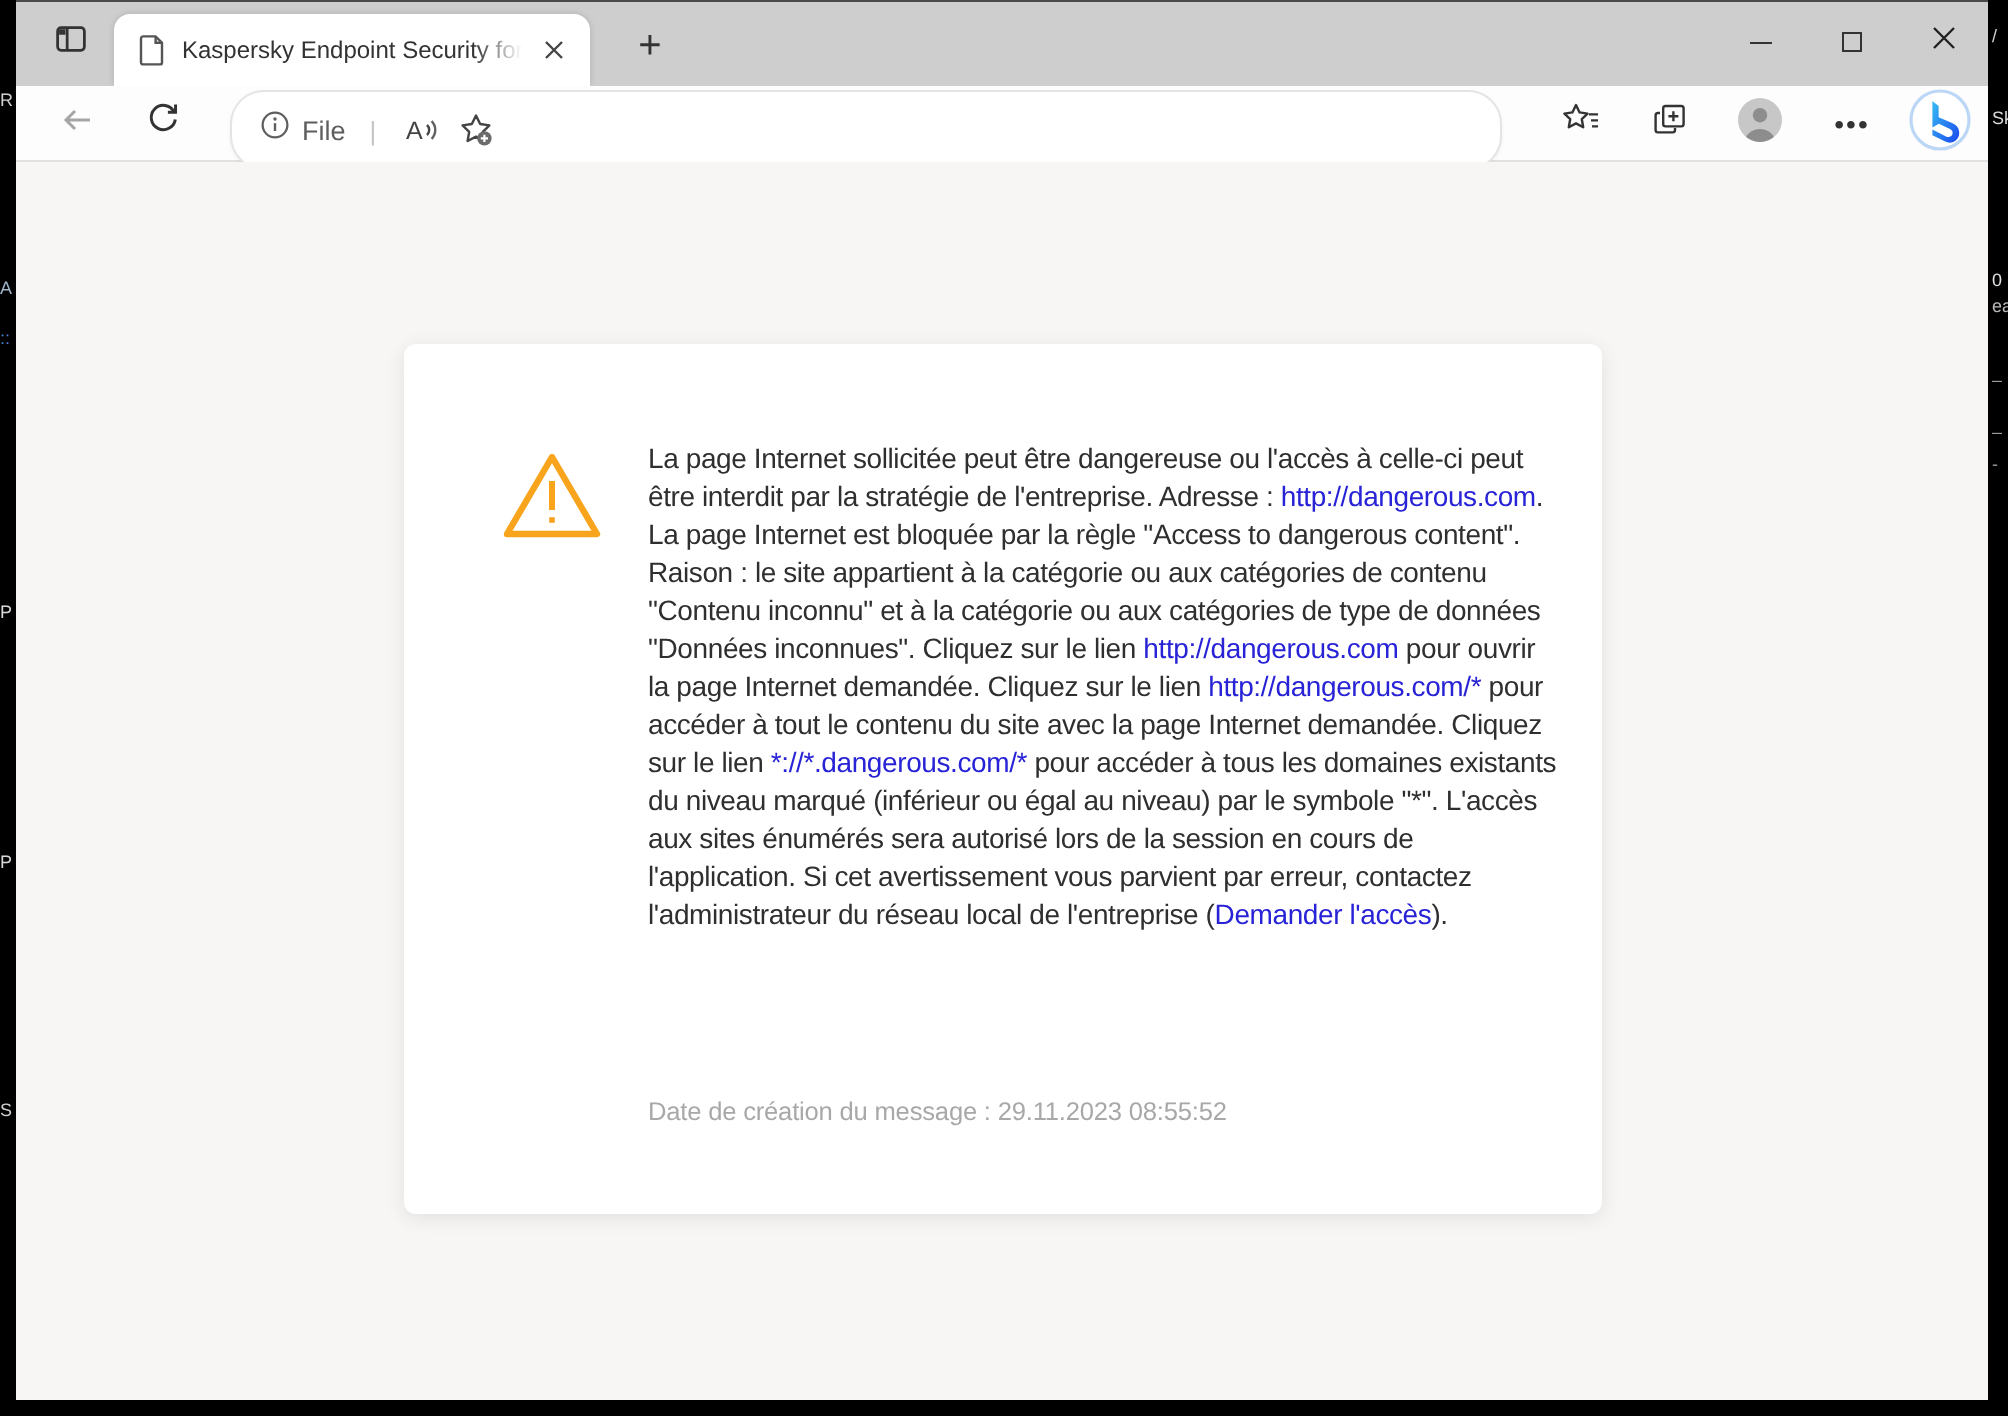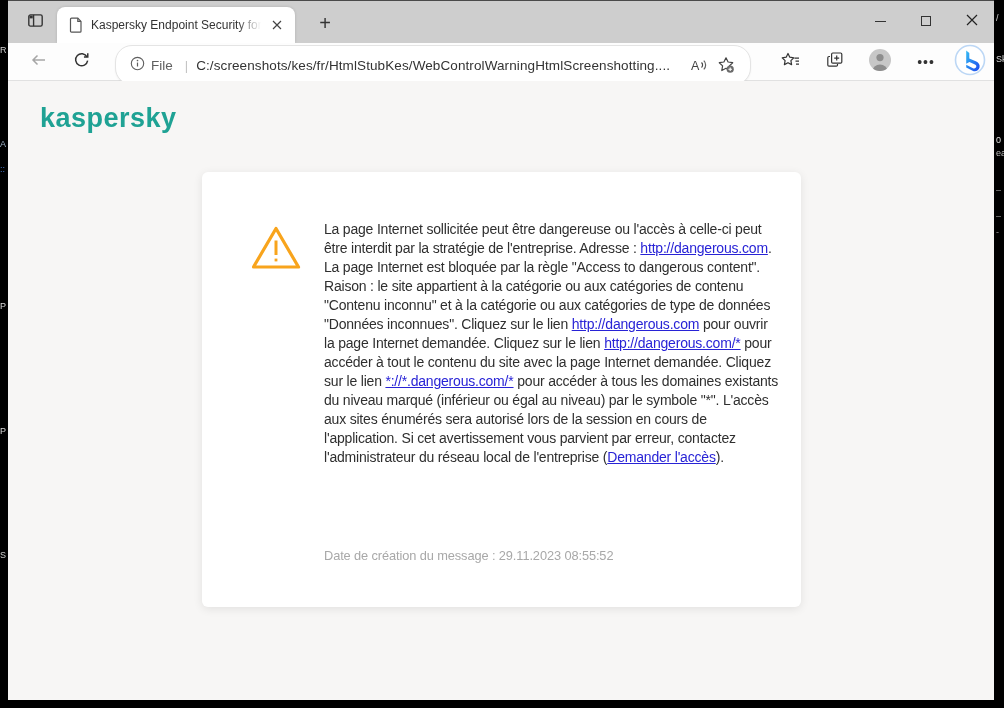--- a/index.html
+++ b/index.html
@@ -113,21 +113,21 @@
   .card{
     position:absolute;left:194px;top:91px;width:599px;height:435px;
     background:#fff;border-radius:6px;
     box-shadow:0 2px 10px rgba(0,0,0,.09);
   }
   .warn-icon{position:absolute;left:48px;top:52px;}
   .message{
     position:absolute;left:122px;top:48px;width:455px;
     font-size:14px;line-height:19px;color:#2f2f2f;letter-spacing:-0.2px;
   }
-  .message a{color:var(--link-blue);text-decoration:underline;cursor:pointer;}
+  .message a{color:var(--link-blue);cursor:pointer;}
   .date-line{
     position:absolute;left:122px;top:376px;
     font-size:12.8px;color:#a8a8a8;letter-spacing:-0.1px;
   }
 </style>
 </head>
 <body>
 
 <div class="edge-strip edge-left">
     <span style="top: 46px; color: rgb(207, 207, 207);">R</span>
@@ -217,21 +217,20 @@
     <div class="address-pill">
       <span>
         <svg width="15" height="15" viewBox="0 0 16 16">
           <circle cx="8" cy="8" r="6.6" fill="none" stroke="#5f5f5f" stroke-width="1.2"></circle>
           <line x1="8" y1="7" x2="8" y2="11.2" stroke="#5f5f5f" stroke-width="1.3"></line>
           <circle cx="8" cy="4.8" r="0.9" fill="#5f5f5f"></circle>
         </svg>
       </span>
       <span class="addr-file-label">File</span>
       <span class="addr-divider">|</span>
-      <span class="addr-url">C:/screenshots/kes/fr/HtmlStubKes/WebControlWarningHtmlScreenshotting....</span>
       <span class="addr-icon-btn">
         <svg width="19" height="16" viewBox="0 0 19 16">
           <text x="2" y="12.5" font-size="12.5" fill="#444" font-family="Liberation Sans, sans-serif">A</text>
           <path d="M12.5 5.5 a3.4 3.4 0 0 1 0 5" fill="none" stroke="#444" stroke-width="1.2"></path>
           <path d="M14.8 3.6 a6.2 6.2 0 0 1 0 8.8" fill="none" stroke="#444" stroke-width="1.2" opacity="0.85"></path>
         </svg>
       </span>
       <span class="addr-icon-btn">
         <svg width="18" height="18" viewBox="0 0 18 18">
           <path d="M9 1.8 l2.1 4.2 4.6.7 -3.3 3.2 .8 4.6 L9 12.3 l-4.2 2.2 .8 -4.6 -3.3 -3.2 4.6 -.7 Z" fill="none" stroke="#444" stroke-width="1.2" stroke-linejoin="round"></path>
@@ -285,21 +284,20 @@
             </linearGradient>
           </defs>
           <circle cx="16" cy="16" r="14.5" fill="#fff" stroke="#bcd7f5" stroke-width="1.6"></circle>
           <path d="M12.2 6.5 v13.2 l3.2 -1.8 5.6 2.6 c1 .5 1.6 1.4 1.2 2.6 -.5 1.4 -2 1.7 -3.2 1.1 l-6.8 -3.4 v2.8 l6.4 3.2 c2.8 1.4 6.2 -.2 6.9 -3.2 .6 -2.6 -.8 -5 -3.2 -6 l-7 -3 V9 Z" fill="url(#bgrad)"></path>
         </svg>
       </span>
     </div>
   </div>
 
   <div class="content">
-    <div class="logo">kaspersky</div>
 
     <div class="card">
       <span class="warn-icon">
         <svg width="52" height="48" viewBox="0 0 52 48">
           <path d="M26 4.5 L48.5 43 H3.5 Z" fill="none" stroke="#F8A41C" stroke-width="3.2" stroke-linejoin="round"></path>
           <line x1="26" y1="16.5" x2="26" y2="31" stroke="#F8A41C" stroke-width="3"></line>
           <rect x="24.6" y="34.6" width="2.8" height="2.8" fill="#F8A41C"></rect>
         </svg>
       </span>
 

